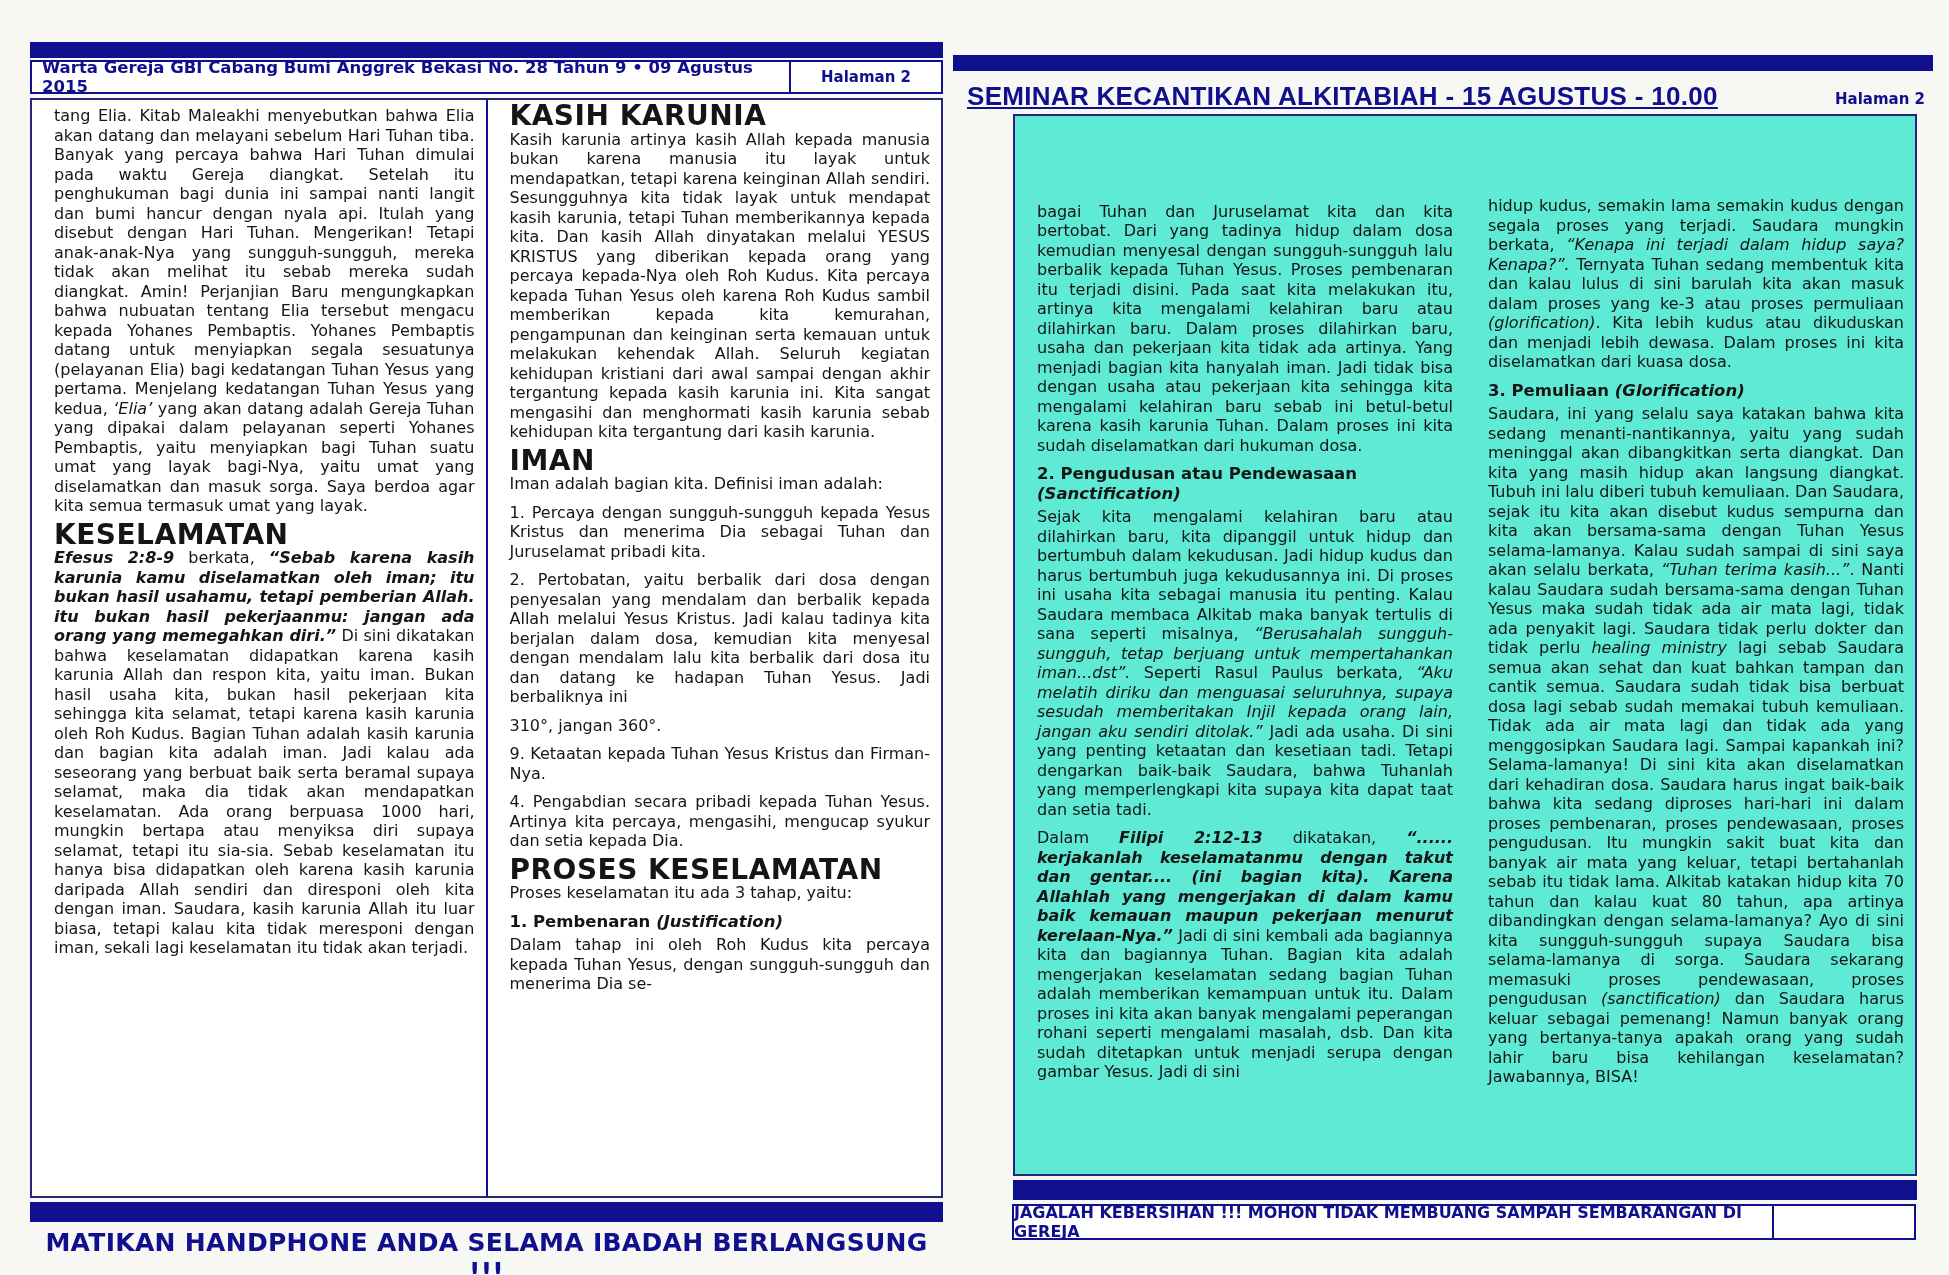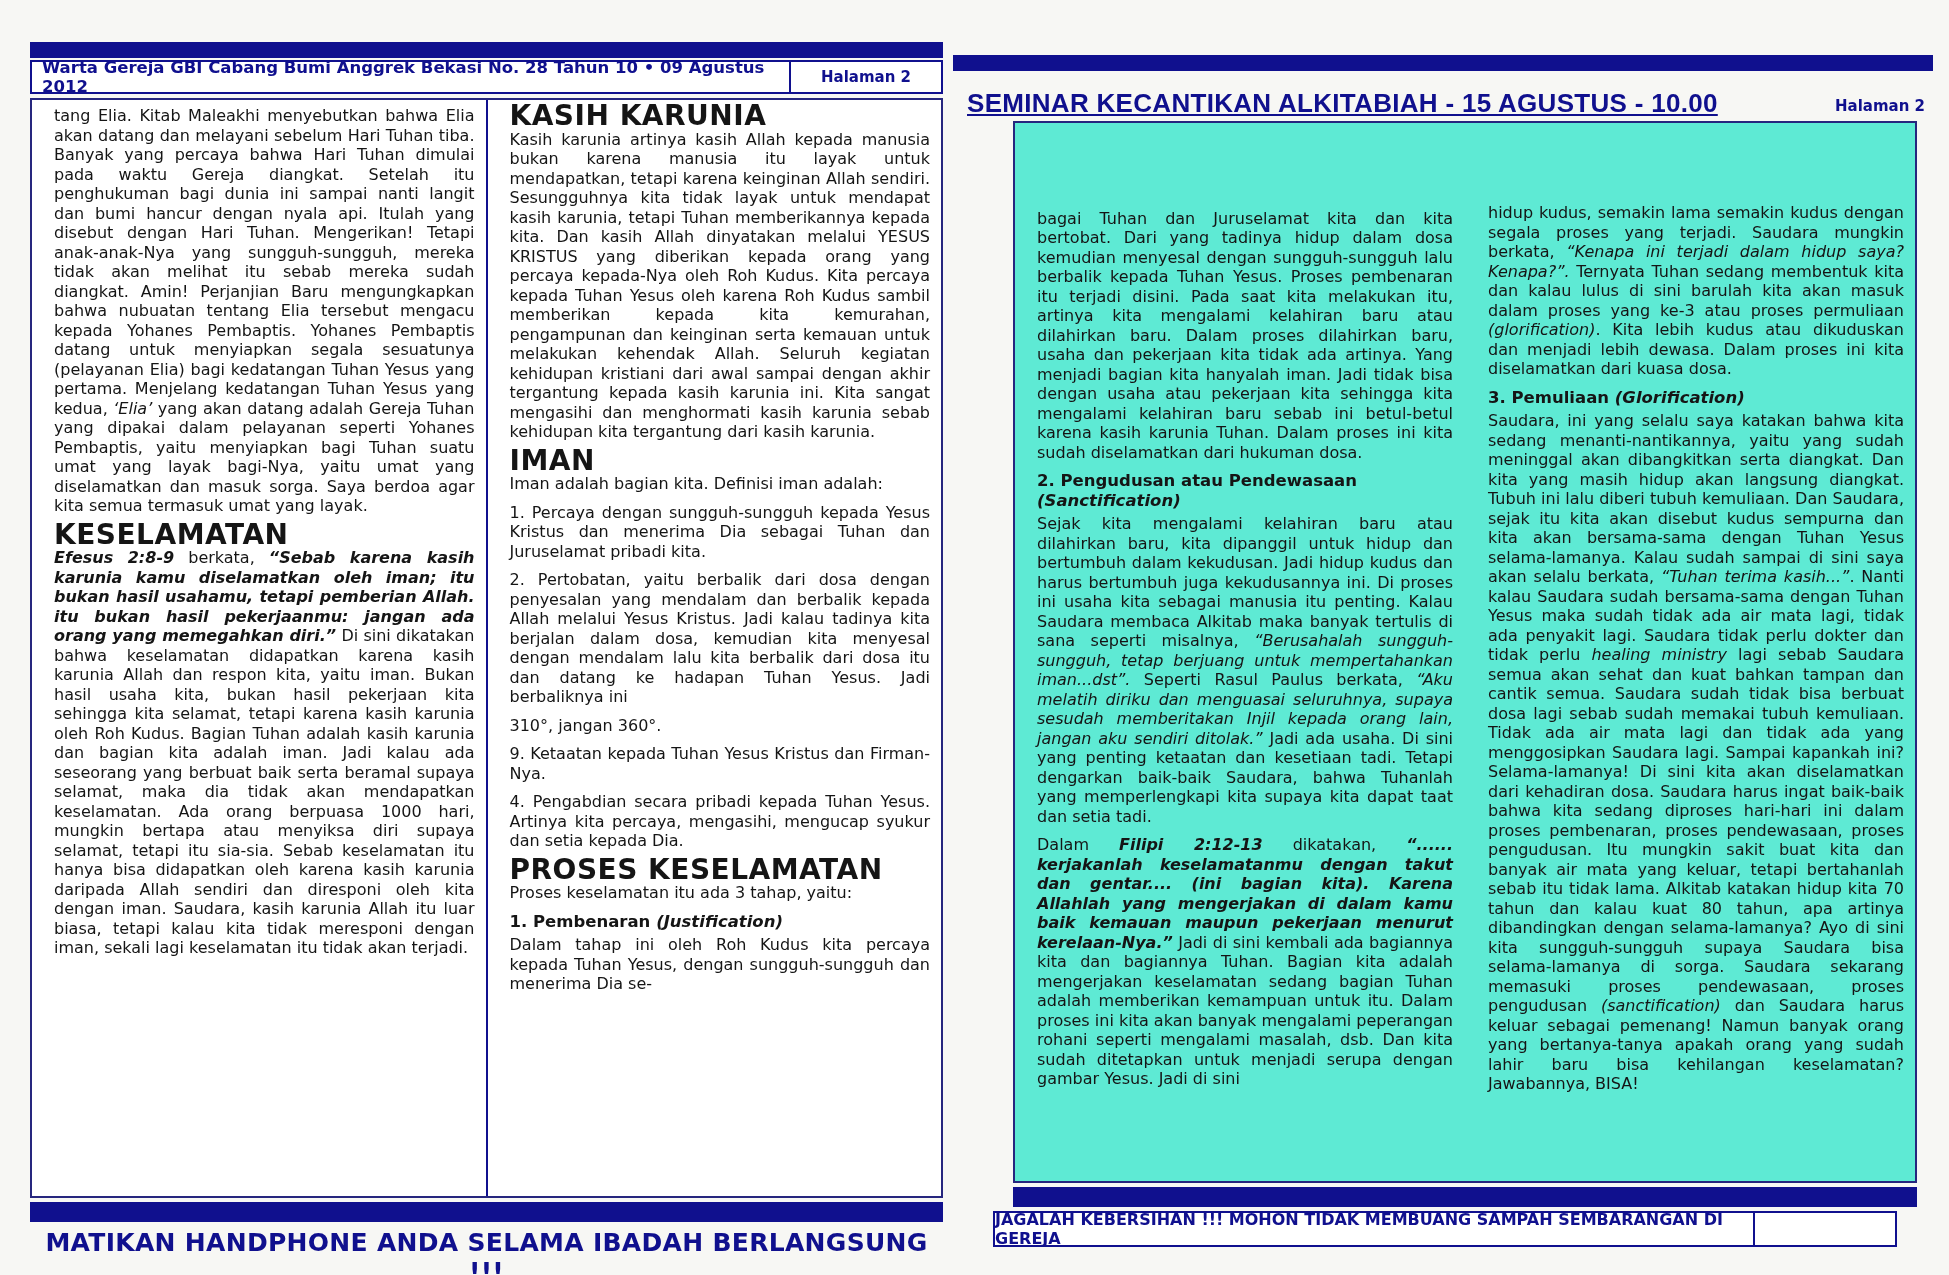--- a/index.html
+++ b/index.html
@@ -31,34 +31,34 @@
     height:1096px; display:flex; overflow:hidden;
   }
   .lp .bbar { margin-top:4px; height:20px; }
   .lp .foot {
     margin-top:6px; text-align:center; color:var(--navy);
     font-weight:bold; font-size:25px; letter-spacing:.3px;
   }
 
   
   .rp { position:absolute; left:953px; top:55px; width:980px; }
-  .rp .hdr { display:flex; align-items:flex-end; padding:17px 0 2px 0; }
+  .rp .hdr { display:flex; align-items:flex-end; padding:10px 0 2px 0; }
   .rp .hdr .title {
     flex:1; margin-left:14px; color:var(--navy); font-weight:bold;
     font-size:26px; text-decoration:underline;
     font-family:"Liberation Sans", sans-serif; letter-spacing:.3px;
   }
   .rp .hdr .pg { color:var(--navy); font-weight:bold; font-size:15px; padding:0 8px 4px 0; }
   .rp .content {
     margin-left:60px; width:900px; border:2px solid var(--border);
     background:#5eead4; height:1058px; display:flex; overflow:hidden;align-items:center;
   }
   .rp .bbar { margin-left:60px; width:904px; margin-top:4px; height:20px; }
   .rp .footbox {
-    margin-left:40px; width:900px; margin-top:4px; height:32px;
+    margin-left:59px; width:900px; margin-top:4px; height:32px;
     border:2px solid var(--navy); background:#fff;
     display:flex; align-items:stretch;
   }
   .rp .footbox .ftxt {
     flex:1; display:flex; align-items:center; justify-content:center;
     color:var(--navy); font-weight:bold; font-size:16px;
   }
   .rp .footbox .fend { width:140px; border-left:2px solid var(--navy); }
 
   
@@ -73,21 +73,21 @@
   span.bi { font-weight:bold; font-style:italic; }
 </style>
 </head>
 <body>
 
 <div id="canvas">
 
   <div class="lp">
     <div class="bar"></div>
     <div class="hdr">
-      <div class="title">Warta Gereja GBI Cabang Bumi Anggrek Bekasi No. 28 Tahun 10    •    09 Agustus 2012</div>
+      <div class="title">Warta Gereja GBI Cabang Bumi Anggrek Bekasi No. 28 Tahun 9    •    09 Agustus 2015</div>
       <div class="pg">Halaman 2</div>
     </div>
     <div class="content">
       <div class="col">
           <div class="blk p"><span>tang Elia. Kitab Maleakhi menyebutkan bahwa Elia akan datang dan melayani sebelum Hari Tuhan tiba. Banyak yang percaya bahwa Hari Tuhan dimulai pada waktu Gereja diangkat. Setelah itu penghukuman bagi dunia ini sampai nanti langit dan bumi hancur dengan nyala api. Itulah yang disebut dengan Hari Tuhan. Mengerikan! Tetapi anak-anak-Nya yang sungguh-sungguh, mereka tidak akan melihat itu sebab mereka sudah diangkat. Amin! Perjanjian Baru mengungkapkan bahwa nubuatan tentang Elia tersebut mengacu kepada Yohanes Pembaptis. Yohanes Pembaptis datang untuk menyiapkan segala sesuatunya (pelayanan Elia) bagi kedatangan Tuhan Yesus yang pertama. Menjelang kedatangan Tuhan Yesus yang kedua, </span><span class="i">‘Elia’</span><span> yang akan datang adalah Gereja Tuhan yang dipakai dalam pelayanan seperti Yohanes Pembaptis, yaitu menyiapkan bagi Tuhan suatu umat yang layak bagi-Nya, yaitu umat yang diselamatkan dan masuk sorga. Saya berdoa agar kita semua termasuk umat yang layak.</span></div>
           <div class="blk h"><span>KESELAMATAN</span></div>
           <div class="blk p"><span class="bi">Efesus 2:8-9</span><span> berkata, </span><span class="bi">“Sebab karena kasih karunia kamu diselamatkan oleh iman; itu bukan hasil usahamu, tetapi pemberian Allah. itu bukan hasil pekerjaanmu: jangan ada orang yang memegahkan diri.”</span><span> Di sini dikatakan bahwa keselamatan didapatkan karena kasih karunia Allah dan respon kita, yaitu iman. Bukan hasil usaha kita, bukan hasil pekerjaan kita sehingga kita selamat, tetapi karena kasih karunia oleh Roh Kudus. Bagian Tuhan adalah kasih karunia dan bagian kita adalah iman. Jadi kalau ada seseorang yang berbuat baik serta beramal supaya selamat, maka dia tidak akan mendapatkan keselamatan. Ada orang berpuasa 1000 hari, mungkin bertapa atau menyiksa diri supaya selamat, tetapi itu sia-sia. Sebab keselamatan itu hanya bisa didapatkan oleh karena kasih karunia daripada Allah sendiri dan diresponi oleh kita dengan iman. Saudara, kasih karunia Allah itu luar biasa, tetapi kalau kita tidak meresponi dengan iman, sekali lagi keselamatan itu tidak akan terjadi.</span></div>
         </div>
       <div class="coldiv"></div>
       <div class="col">

